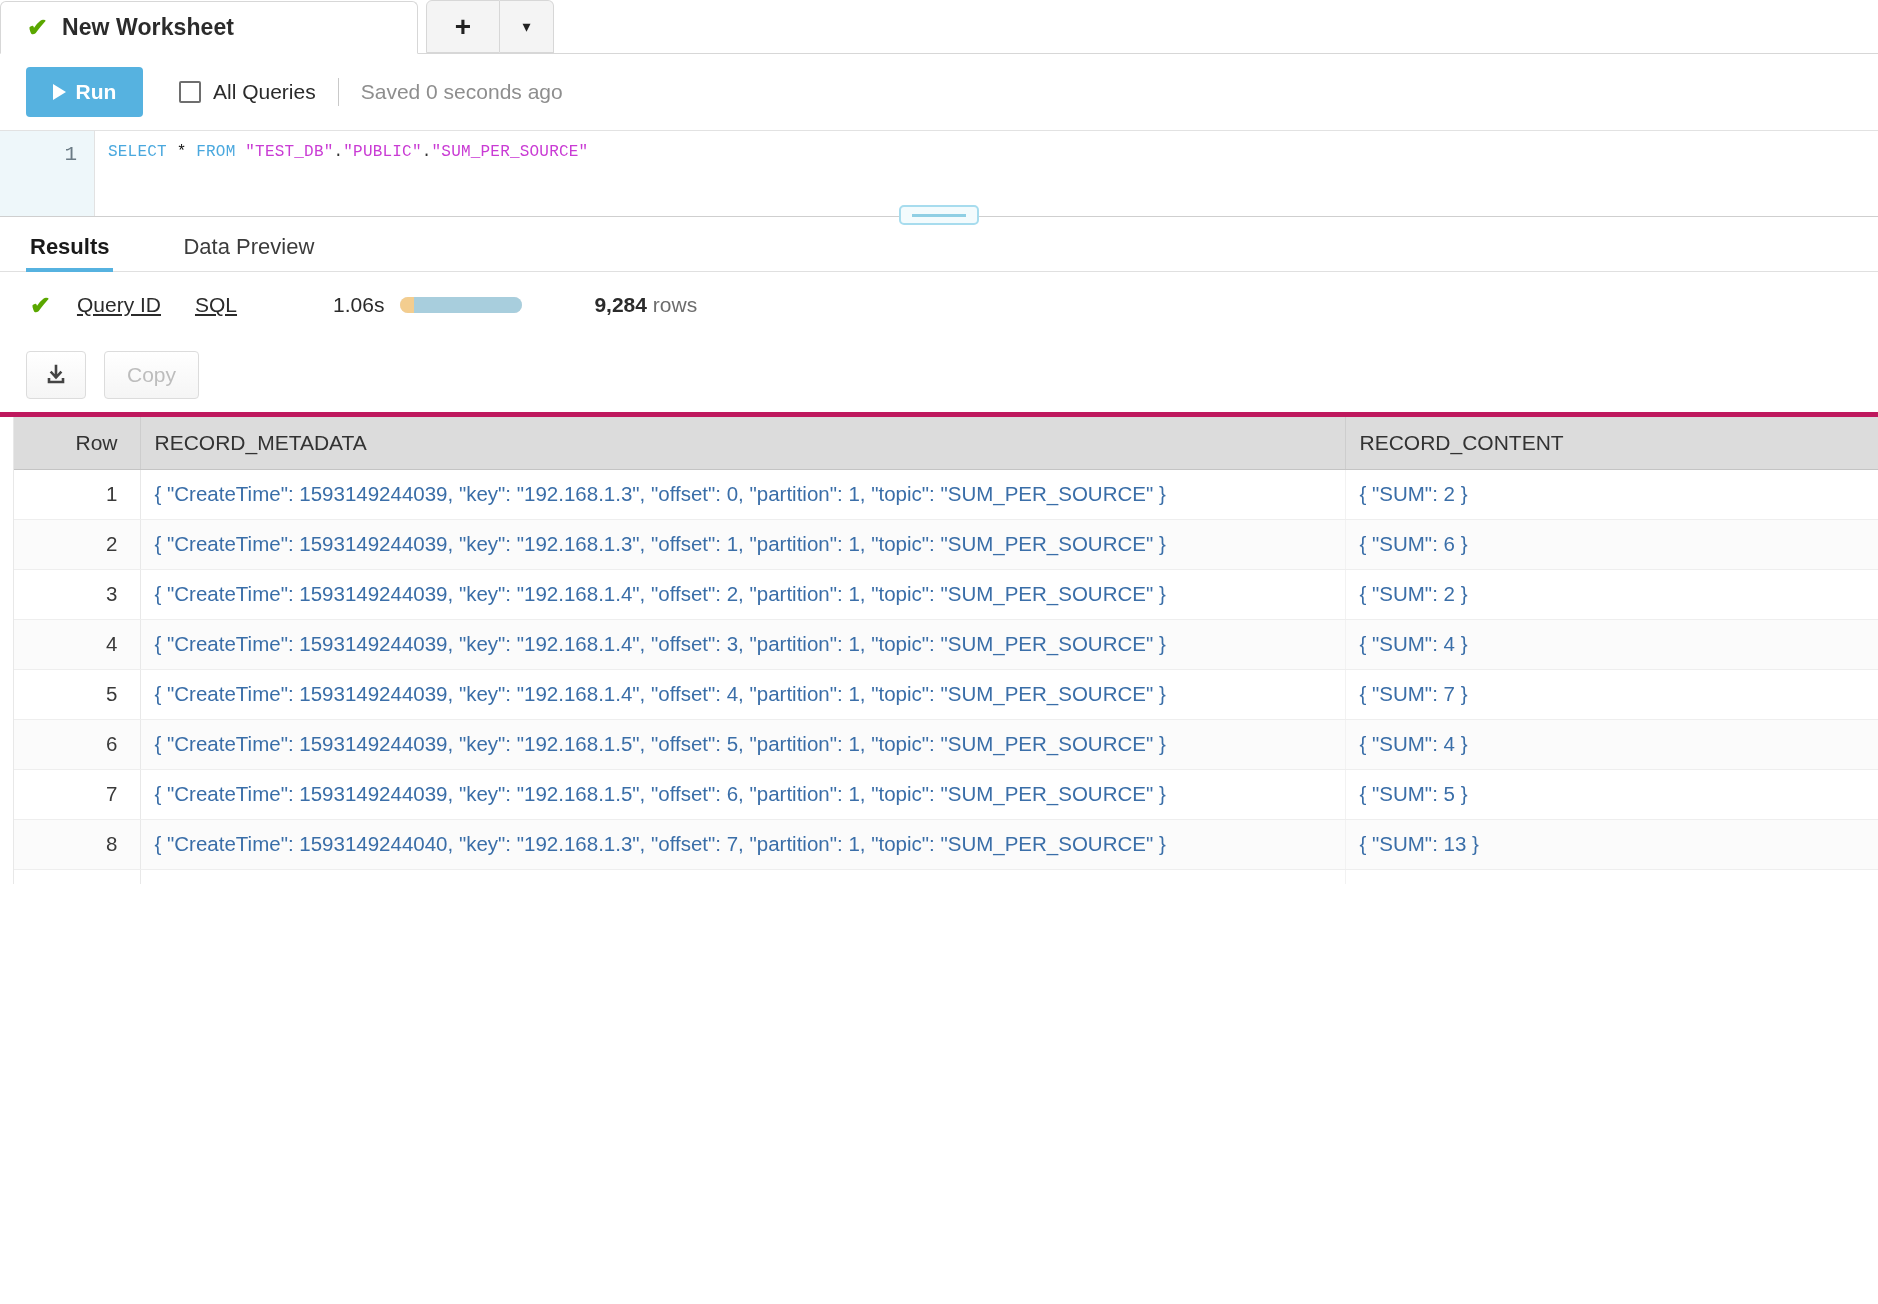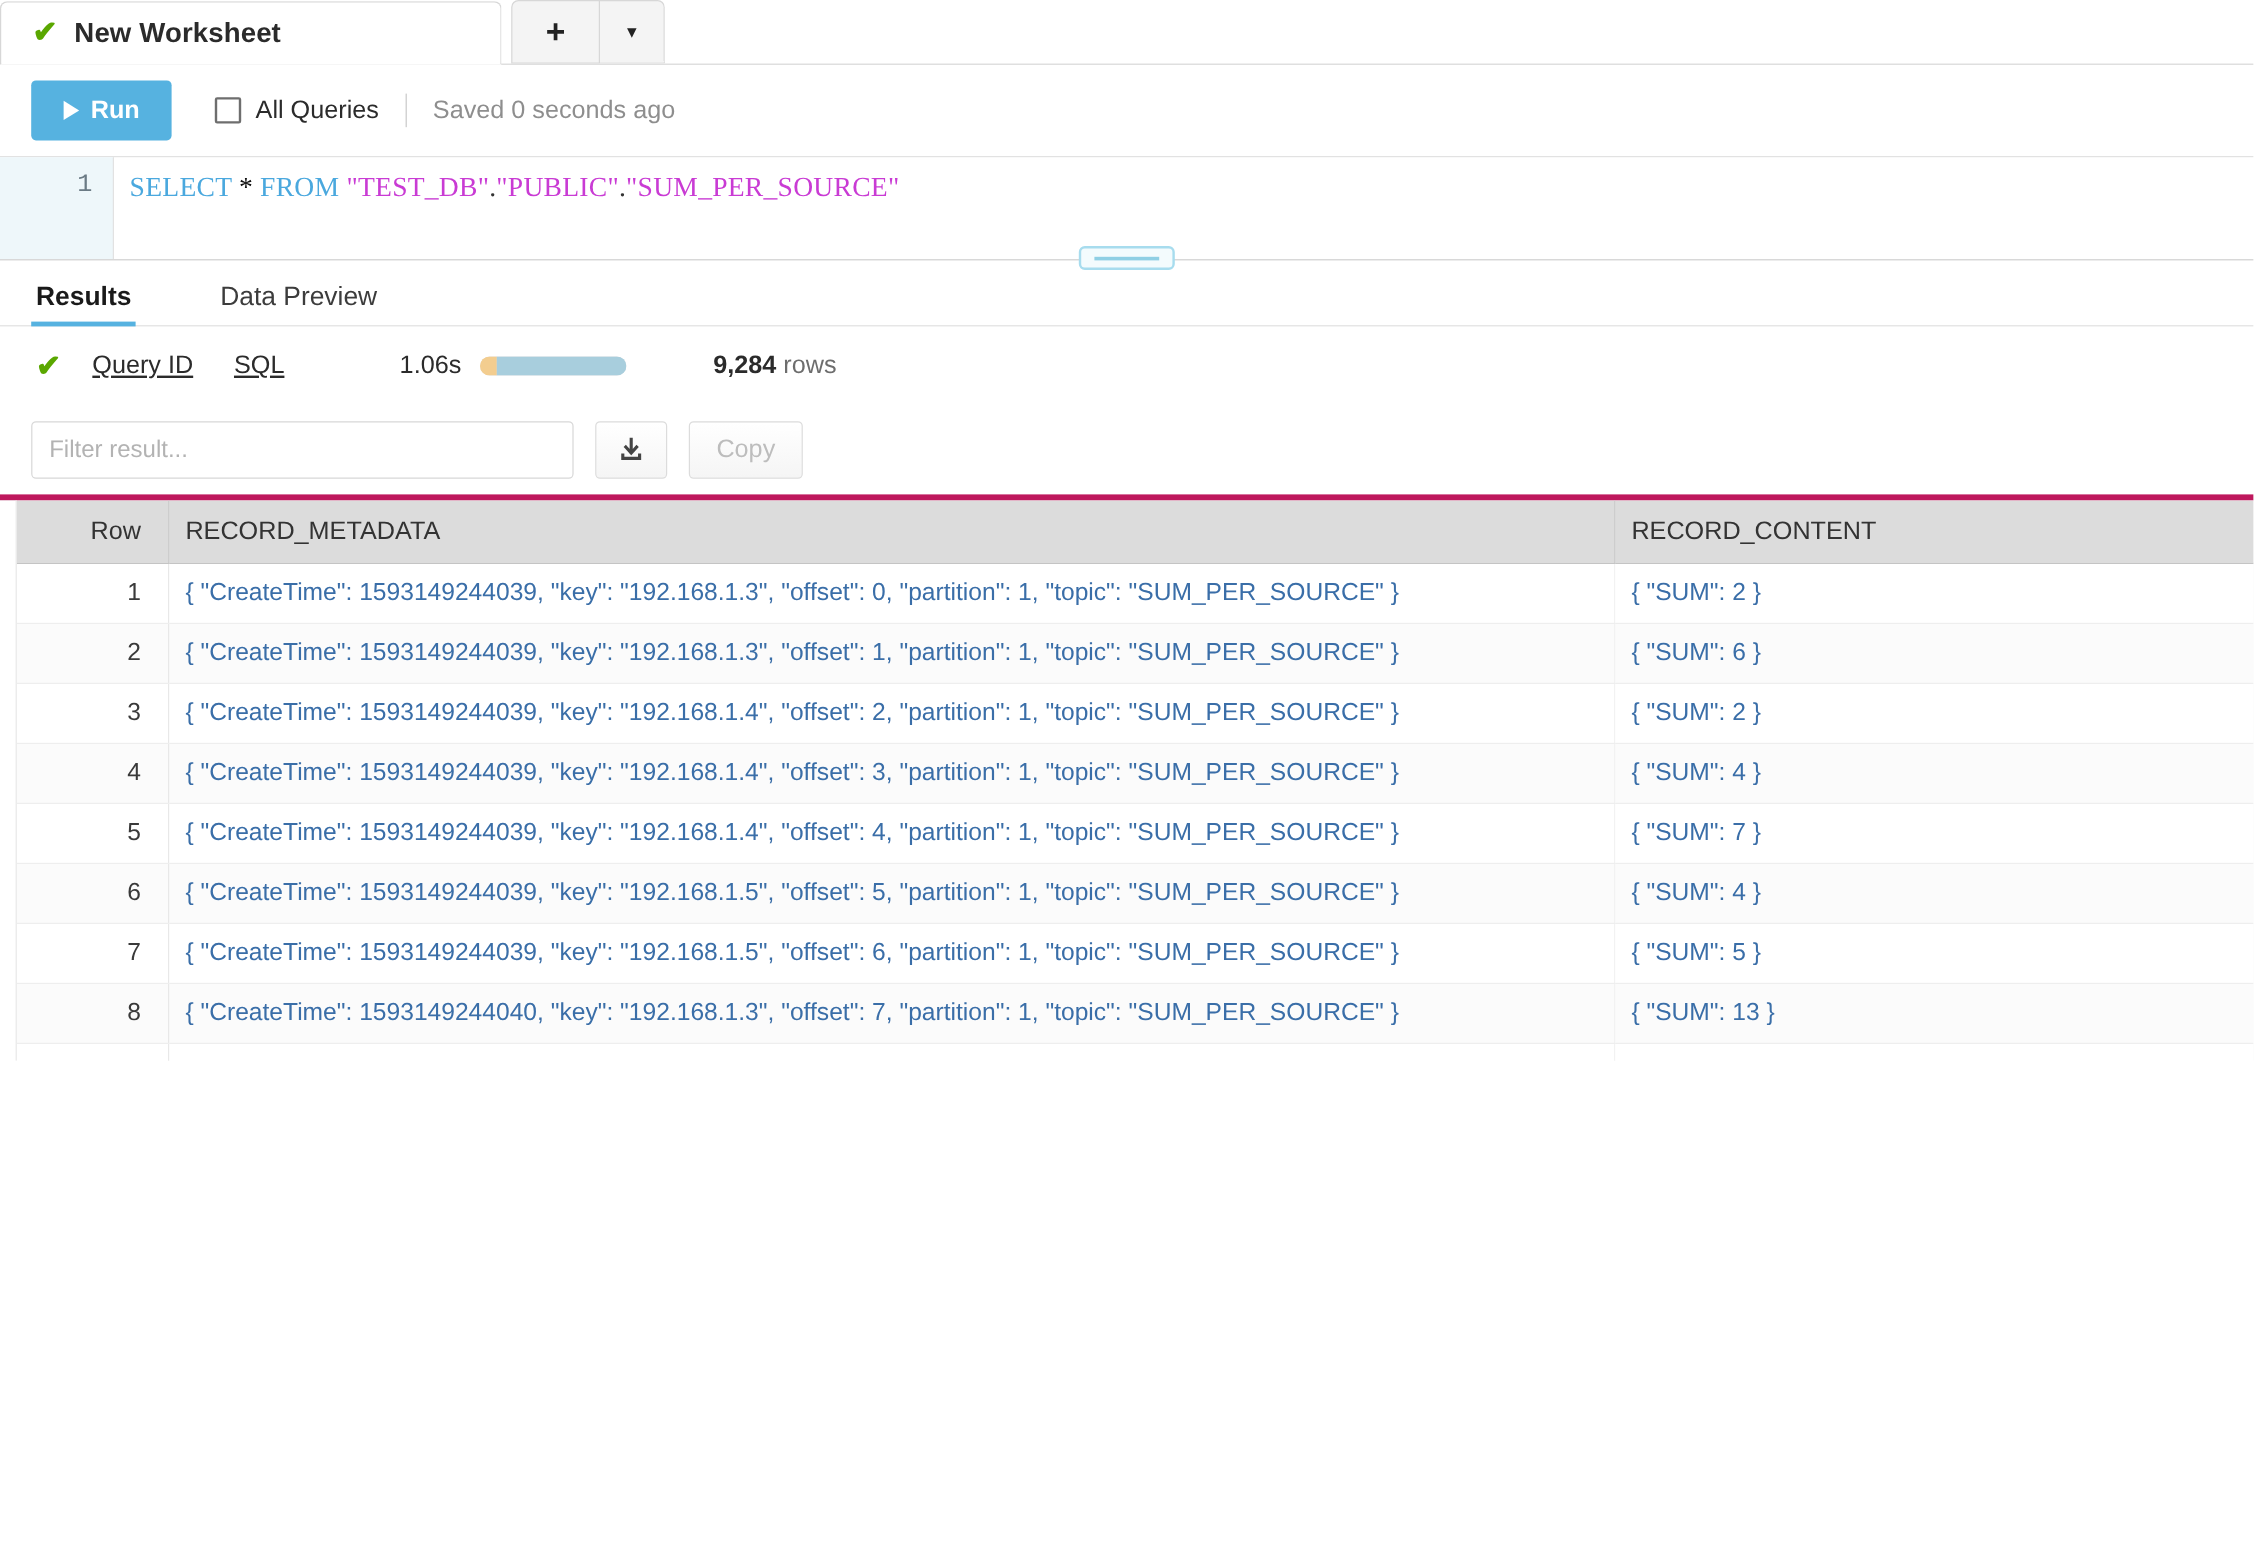--- a/index.html
+++ b/index.html
@@ -85,22 +85,22 @@
   }
   .gutter {
     width: 95px; background: #eef7fa;
     border-right: 1px solid #e2e2e2;
     text-align: right; padding: 12px 17px 0 0;
     font-family: "Liberation Mono", monospace;
     font-size: 21px; color: #6b7b85;
   }
   .codearea {
     flex: 1; padding: 12px 0 0 13px;
-    font-family: Liberation Serif, serif;
-    font-size: 23px; white-space: pre; letter-spacing: .2px;
+    font-family: Liberation Mono, monospace;
+    font-size: 16px; white-space: pre; letter-spacing: .2px;
   }
   .kw { color: #4aa8de; }
   .op { color: #111; }
   .str { color: #c93bd4; }
   .dot { color: #333; }
 
   
   .resize-wrap {
     position: absolute; left: 0; right: 0; bottom: -9px;
     display: flex; justify-content: center; z-index: 6;
@@ -277,21 +277,20 @@
     <span class="lnk sql">SQL</span>
     <span class="dur">1.06s</span>
     <span class="pbar">
       <span class="seg-o"></span>
       <span class="seg-b"></span>
     </span>
     <span class="rows"><span>9,284</span> <span class="unit">rows</span></span>
   </div>
 
   <div class="filterrow">
-    <input class="filterinput" placeholder="Filter result..." style="">
     <div class="iconbtn">
       <svg width="24" height="24" viewBox="0 0 24 24">
         <path d="M12 3 L12 13 M12 14.5 L7.5 9.5 M12 14.5 L16.5 9.5" stroke="#444" stroke-width="2.6" fill="none" stroke-linecap="square"></path>
         <path d="M5 15 L5 19 L19 19 L19 15" stroke="#444" stroke-width="2.6" fill="none"></path>
       </svg>
     </div>
     <div class="copybtn">
       <span>Copy</span>
     </div>
   </div>

